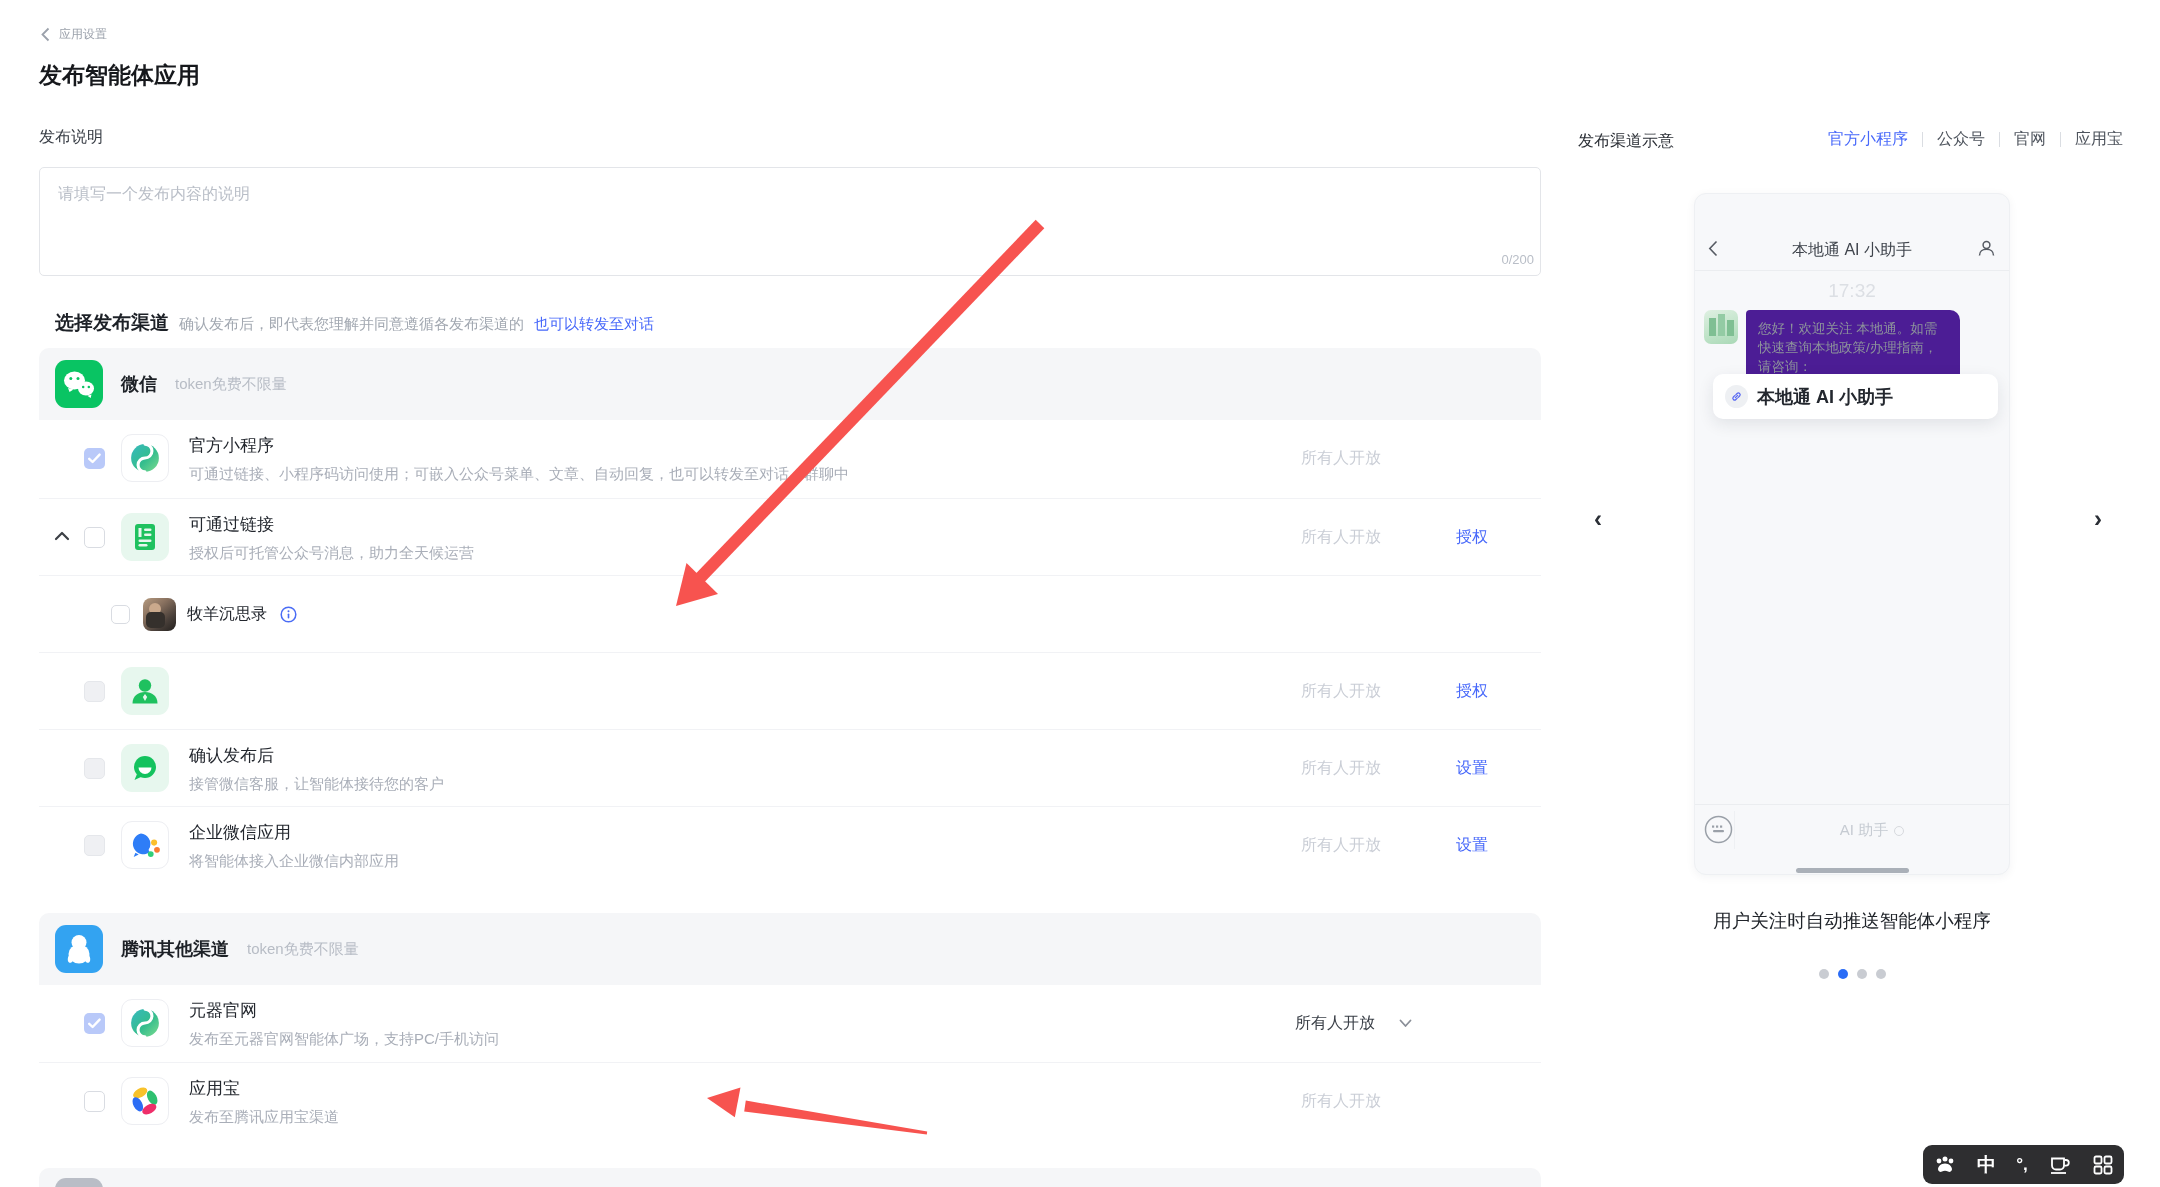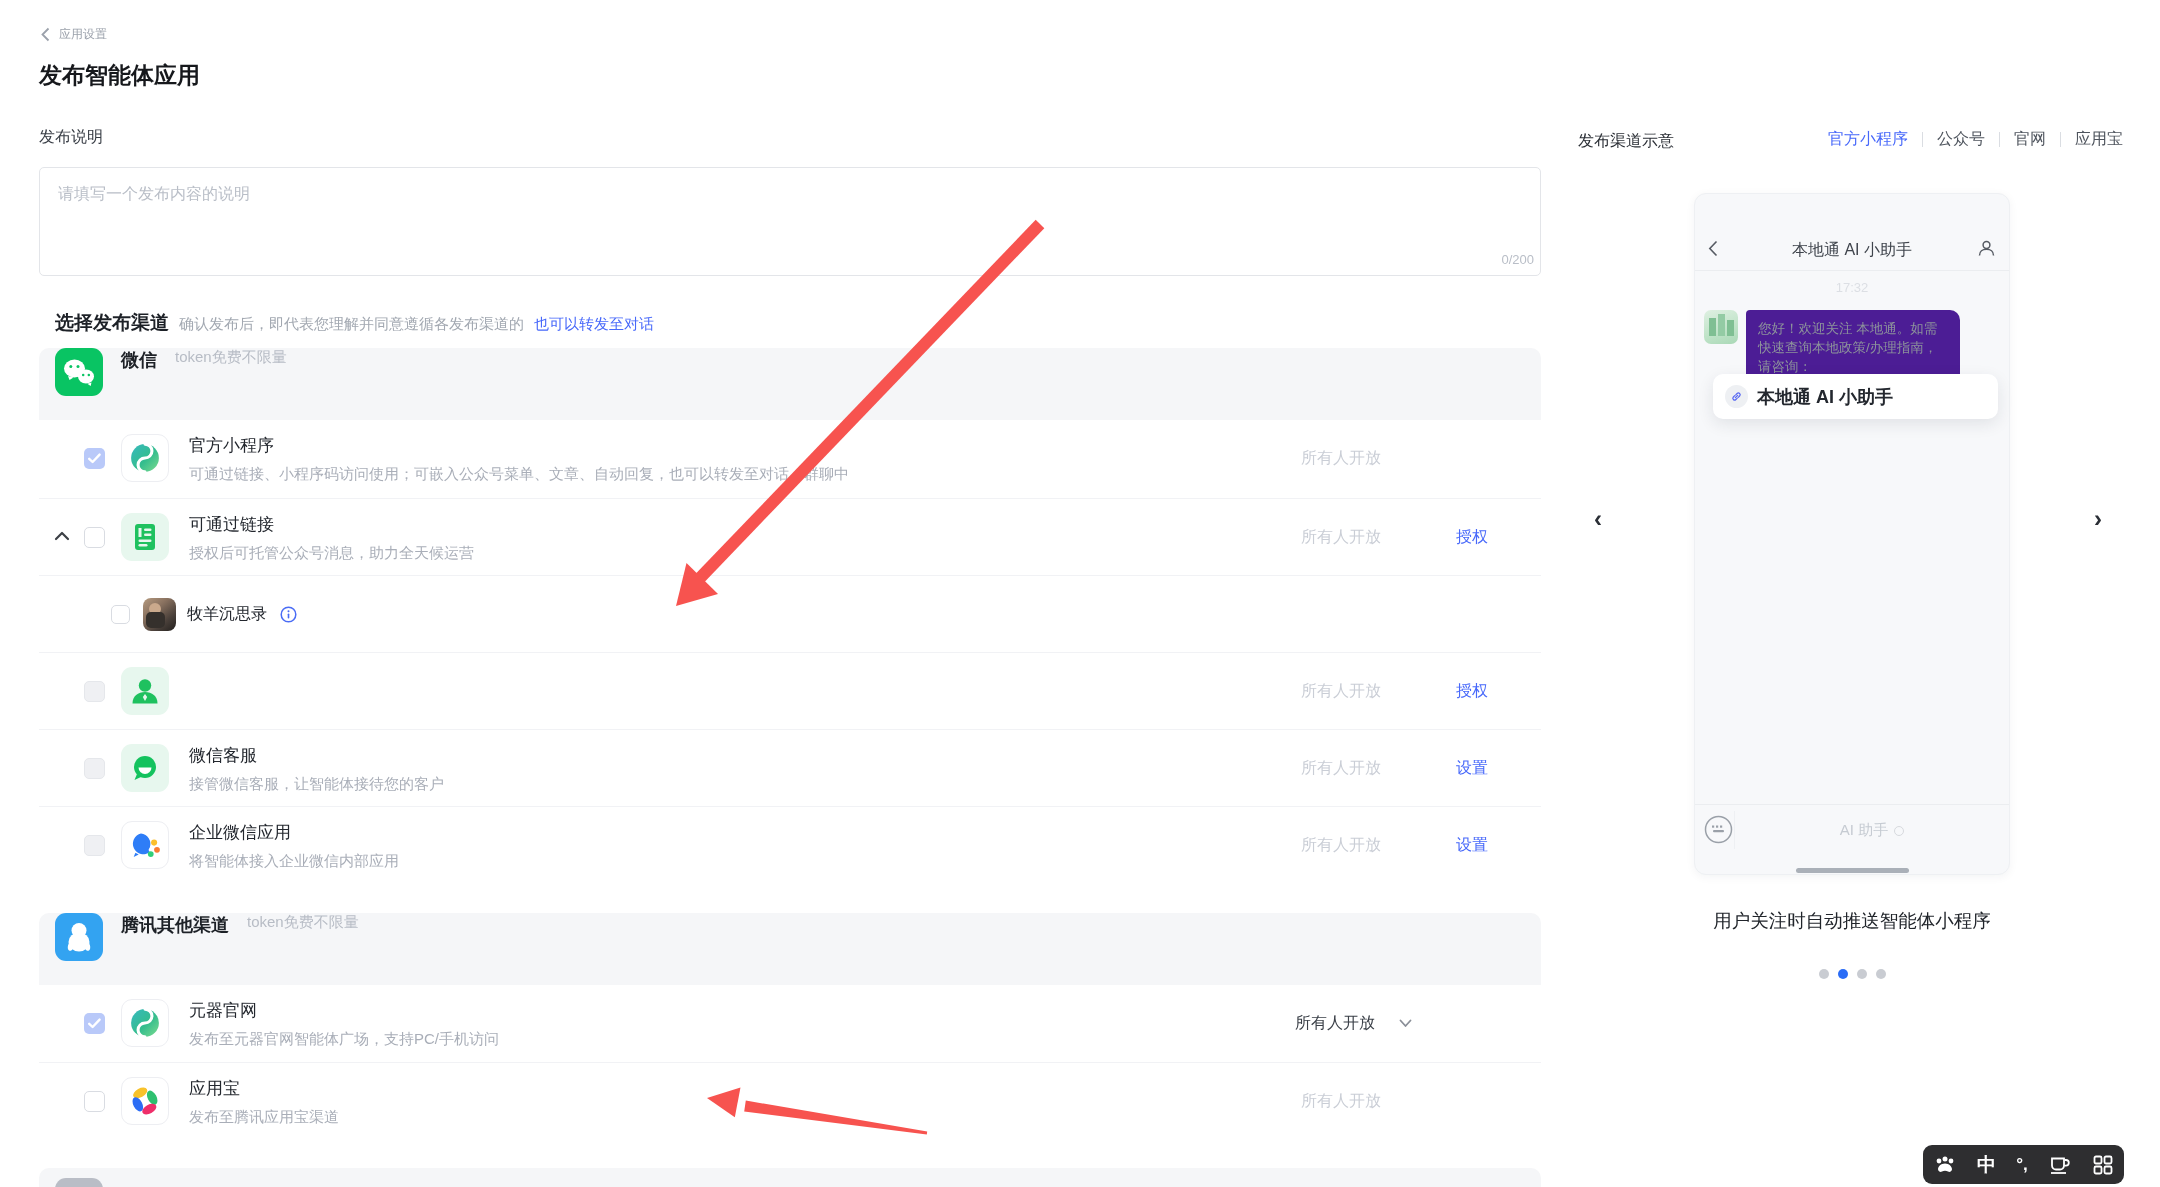--- a/index.html
+++ b/index.html
@@ -19,21 +19,21 @@
   .note-box textarea::placeholder { color:#b9bec7; }
   .note-counter { position:absolute; right:6px; bottom:8px; font-size:13px; color:#b9bec7; }
 
   .channels-head { position:absolute; left:39px; top:310px; display:flex; align-items:baseline; gap:10px; }
   .channels-title { font-size:19px; font-weight:700; color:#1d2127;margin-left:16px; }
   .channels-disclaimer { font-size:15px; color:#a2a8b1; }
   .channels-terms { font-size:15px; color:#4768fa; cursor:pointer; }
 
   
   .card { position:absolute; left:39px; width:1502px; border-radius:10px; overflow:hidden; background:#fff; }
-  .card-head { height:72px; background:#f5f6f8; display:flex; padding-left:16px; gap:18px; }
+  .card-head { height:72px; background:#f5f6f8; display:flex; align-items:center; padding-left:16px; gap:18px; }
   .card-head .cname { font-size:18px; font-weight:700; color:#1d2127; }
   .card-head .ctoken { font-size:15px; color:#b7bcc5; }
   .tile48 { width:48px; height:48px; border-radius:11px; flex:0 0 auto; position:relative; }
   .row { position:relative; height:77px; background:#fff; border-top:1px solid #f1f2f5; }
   .row.first { border-top:none; }
   .chk { position:absolute; left:45px; top:28px; width:21px; height:21px; border-radius:5px; cursor:pointer; }
   .chk.checked-disabled { background:#b9c9f9; }
   .chk.unchecked { background:#fff; border:1.5px solid #d9dce2; }
   .chk.unchecked-disabled { background:#eff0f3; border:1.5px solid #e5e7eb; }
   .chk svg { position:absolute; inset:0; }
@@ -70,21 +70,21 @@
   .psep { width:1px; height:15px; background:#dadde2; }
 
   .phone { position:absolute; left:1694px; top:193px; width:316px; height:682px; background:#f7f8fa;
            border:1px solid #eef0f3; border-radius:12px; box-shadow:0 2px 10px rgba(20,30,50,.05); }
   .phone-nav { position:absolute; left:0; top:38px; width:100%; height:38px; }
   .phone-nav .back { position:absolute; left:13px; top:8px; }
   .phone-nav .ptitle { position:absolute; left:0; right:0; top:8px; text-align:center; font-size:16px;
                        color:#3f444c; font-weight:500; }
   .phone-nav .contact { position:absolute; right:13px; top:7px; }
   .phone-divider { position:absolute; left:0; top:76px; width:100%; border-top:1px solid #ebedf0; }
-  .ptime { position:absolute; left:0; top:86px; width:100%; text-align:center; font-size:13px; color:#dcdfe4; }
+  .ptime { position:absolute; left:0; top:86px; width:100%; text-align:center; font-size:19px; color:#dcdfe4; }
   .pav { position:absolute; left:9px; top:116px; width:34px; height:34px; border-radius:7px; overflow:hidden;
          background:linear-gradient(160deg,#dff0e2 0%,#bfe3c8 60%,#a9d8b6 100%); }
   .pav span { position:absolute; left:5px; top:8px; width:7px; height:18px; background:#7fbf93; }
   .pav em { position:absolute; left:14px; top:4px; width:7px; height:22px; background:#93cba4; }
   .pav u { position:absolute; left:23px; top:10px; width:7px; height:16px; background:#7fbf93; }
   .pbubble { position:absolute; left:51px; top:116px; width:214px; background:#4c1d95; border-radius:4px 10px 10px 10px;
              padding:9px 12px; font-size:13.5px; line-height:19px; color:#8d939b; }
   .pcard { position:absolute; left:18px; top:180px; width:285px; height:45px; background:#fff; border-radius:10px;
            box-shadow:0 5px 16px rgba(30,40,60,.10); display:flex; align-items:center; padding-left:12px; gap:9px; }
   .pcard .linkcircle { width:23px; height:23px; border-radius:50%; background:#eef0f3; display:flex;
@@ -243,21 +243,21 @@
     <div class="row">
       <span class="chk unchecked-disabled"></span>
       <div class="tile tile48 greenbg">
         <svg width="48" height="48" viewBox="0 0 48 48">
           <circle cx="24" cy="23" r="11" fill="#14c25e"></circle>
           <path d="M16 30 l-2.5 6 7-3.2 z" fill="#14c25e"></path>
           <path d="M17.5 23.5 a6.5 6.5 0 0 0 13 0 z" fill="#fff"></path>
         </svg>
       </div>
       <div class="rowtext">
-        <div class="rowtitle">微信客服</div>
+        <div class="rowtitle">确认发布后</div>
         <div class="rowdesc">接管微信客服，让智能体接待您的客户</div>
       </div>
       <span class="access">所有人开放</span>
       <a class="action">设置</a>
     </div>
 
     <div class="row">
       <span class="chk unchecked-disabled"></span>
       <div class="tile tile48 bordered">
         <svg width="46" height="46" viewBox="0 0 48 48">

